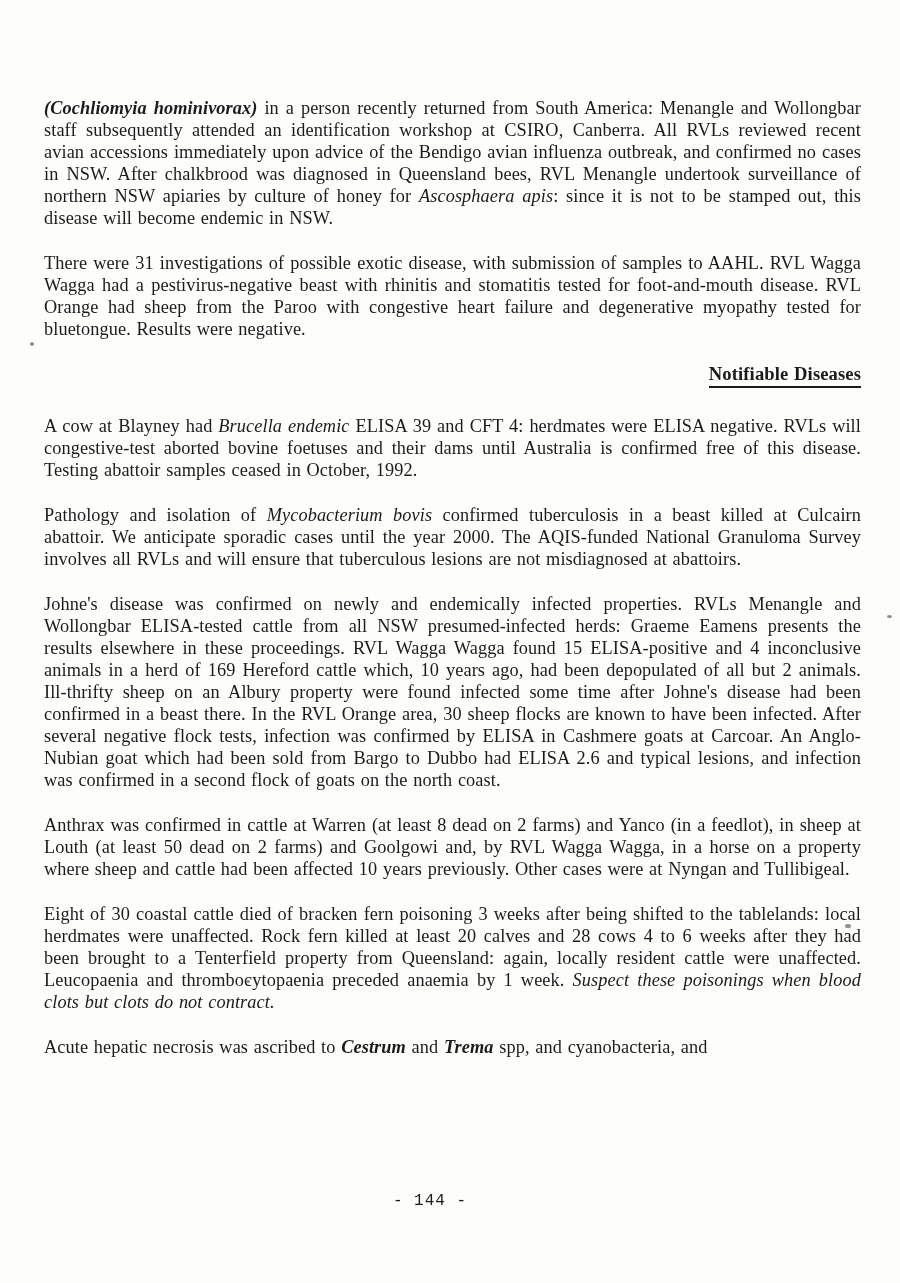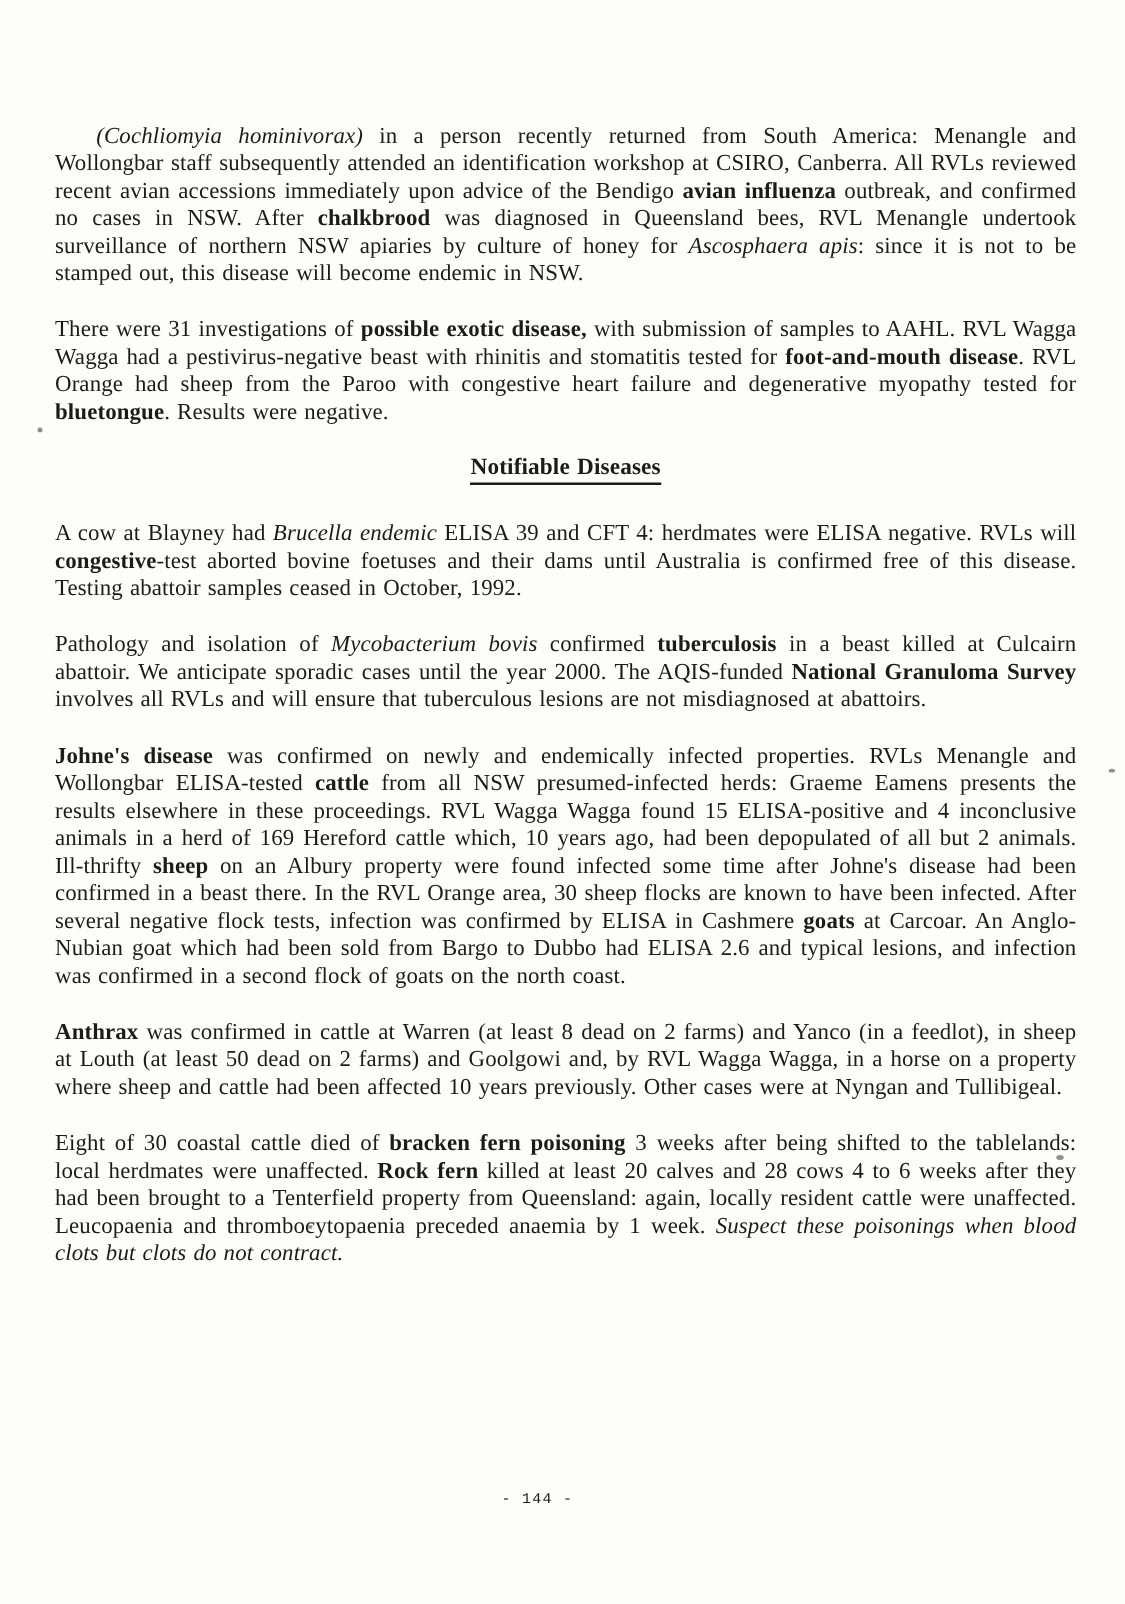--- a/index.html
+++ b/index.html
@@ -29,38 +29,38 @@
     word-spacing: 1px;
   }
   .content p.para {
     margin: 0 0 23px 0;
   }
   .content .heading {
     margin: 1px 0 27px 0;
     font-weight: 700;
     font-size: 18.6px;
     line-height: 22px;
-    text-align: center;
+    text-align: right;
   }
   .content .heading .heading-text {
     display: inline-block;
     border-bottom: 2px solid #1b1b1b;
     padding-bottom: 1px;
   }
-  .b { font-weight: 700; }
+  .b { font-weight: 400; }
   .i { font-style: italic; }
-  .bi { font-weight: 400; font-style: italic; margin-left: 33px; }
+  .bi { font-weight: 700; font-style: italic; }
   .footer {
     position: absolute;
     top: 1192px;
     left: 0;
     width: 860px;
     text-align: center;
     font-family: "Liberation Mono", "DejaVu Sans Mono", monospace;
-    font-size: 12px;
+    font-size: 16px;
     letter-spacing: 1px;
     color: #1b1b1b;
   }
   .speck {
     position: absolute;
     background: #8f8f8c;
     border-radius: 50%;
   }
   .speck.s1 { left: 30px;  top: 342px; width: 4px; height: 4px; }
   .speck.s2 { left: 246px; top: 980px; width: 4px; height: 3px; }
@@ -73,20 +73,21 @@
 <div class="page">
   <div class="content">
       <p class="para"><span class="bi">(Cochliomyia hominivorax)</span><span> in a person recently returned from South America:  Menangle and Wollongbar staff subsequently attended an identification workshop at CSIRO, Canberra.  All RVLs reviewed recent avian accessions immediately upon advice of the Bendigo </span><span class="b">avian influenza</span><span> outbreak, and confirmed no cases in NSW.  After </span><span class="b">chalkbrood</span><span> was diagnosed in Queensland bees, RVL Menangle undertook surveillance of northern NSW apiaries by culture of honey for </span><span class="i">Ascosphaera apis</span><span>:  since it is not to be stamped out, this disease will become endemic in NSW.</span></p>
       <p class="para"><span>There were 31 investigations of </span><span class="b">possible exotic disease,</span><span> with submission of samples to AAHL.  RVL Wagga Wagga had a pestivirus-negative beast with rhinitis and stomatitis tested for </span><span class="b">foot-and-mouth disease</span><span>.  RVL Orange had sheep from the Paroo with congestive heart failure and degenerative myopathy tested for </span><span class="b">bluetongue</span><span>.  Results were negative.</span></p>
       <div class="heading"><span class="heading-text">Notifiable Diseases</span></div>
       <p class="para"><span>A cow at Blayney had </span><span class="i">Brucella endemic</span><span> ELISA 39 and CFT 4:  herdmates were ELISA negative. RVLs will </span><span class="b">congestive</span><span>-test aborted bovine foetuses and their dams until Australia is confirmed free of this disease.  Testing abattoir samples ceased in October, 1992.</span></p>
       <p class="para"><span>Pathology and isolation of </span><span class="i">Mycobacterium bovis</span><span> confirmed </span><span class="b">tuberculosis</span><span> in a beast killed at Culcairn abattoir.  We anticipate sporadic cases until the year 2000.  The AQIS-funded </span><span class="b">National Granuloma Survey</span><span> involves all RVLs and will ensure that tuberculous lesions are not misdiagnosed at abattoirs.</span></p>
       <p class="para"><span class="b">Johne's disease</span><span> was confirmed on newly and endemically infected properties.  RVLs Menangle and Wollongbar ELISA-tested </span><span class="b">cattle</span><span> from all NSW presumed-infected herds:  Graeme Eamens presents the results elsewhere in these proceedings.  RVL Wagga Wagga found 15 ELISA-positive and 4 inconclusive animals in a herd of 169 Hereford cattle which, 10 years ago, had been depopulated of all but 2 animals.  Ill-thrifty </span><span class="b">sheep</span><span> on an Albury property were found infected some time after Johne's disease had been confirmed in a beast there.  In the RVL Orange area, 30 sheep flocks are known to have been infected.  After several negative flock tests, infection was confirmed by ELISA in Cashmere </span><span class="b">goats</span><span> at Carcoar.  An Anglo-Nubian goat which had been sold from Bargo to Dubbo had ELISA 2.6 and typical lesions, and infection was confirmed in a second flock of goats on the north coast.</span></p>
       <p class="para"><span class="b">Anthrax</span><span> was confirmed in cattle at Warren (at least 8 dead on 2 farms) and Yanco (in a feedlot), in sheep at Louth (at least 50 dead on 2 farms) and Goolgowi and, by RVL Wagga Wagga, in a horse on a property where sheep and cattle had been affected 10 years previously.  Other cases were at Nyngan and Tullibigeal.</span></p>
       <p class="para"><span>Eight of 30 coastal cattle died of </span><span class="b">bracken fern poisoning</span><span> 3 weeks after being shifted to the tablelands:  local herdmates were unaffected.  </span><span class="b">Rock fern</span><span> killed at least 20 calves and 28 cows 4 to 6 weeks after they had been brought to a Tenterfield property from Queensland: again, locally resident cattle were unaffected.  Leucopaenia and thrombocytopaenia preceded anaemia by 1 week. </span><span class="i">Suspect these poisonings when blood clots but clots do not contract.</span></p>
+      <p class="para"><span>Acute hepatic necrosis was ascribed to </span><span class="bi">Cestrum</span><span> and </span><span class="bi">Trema</span><span class="b"> spp</span><span>, and </span><span class="b">cyanobacteria</span><span>, and</span></p>
     </div>
 
   <div class="footer">- 144 -</div>
 
   <div class="speck s1"></div>
   <div class="speck s2"></div>
   <div class="speck s3"></div>
   <div class="speck s4"></div>
 </div>
 

